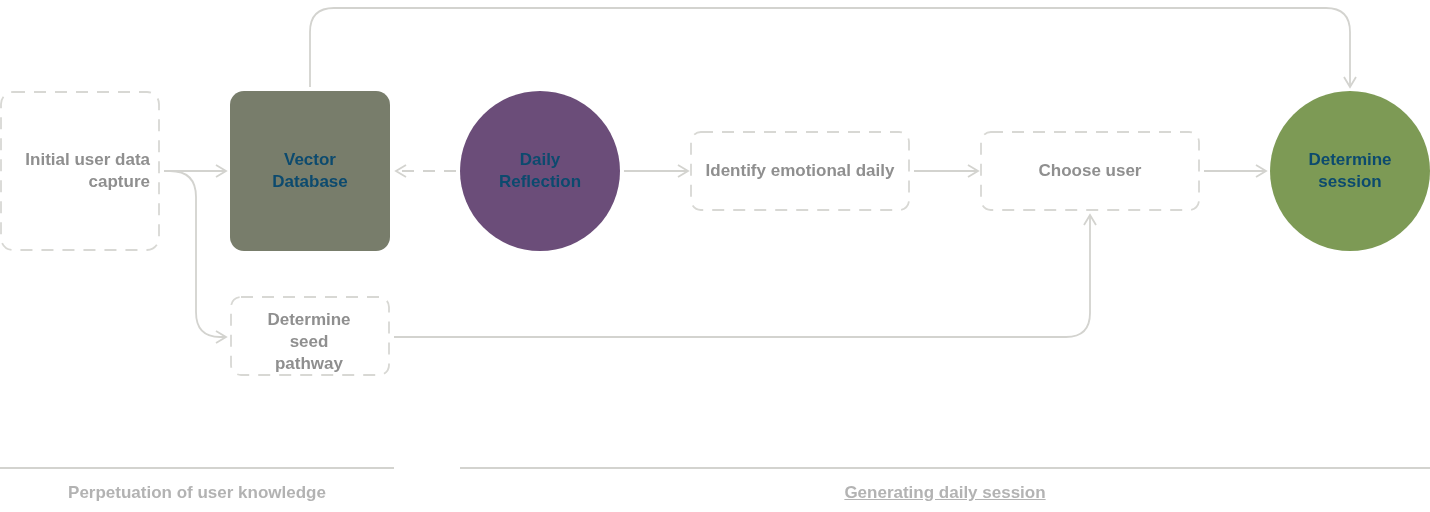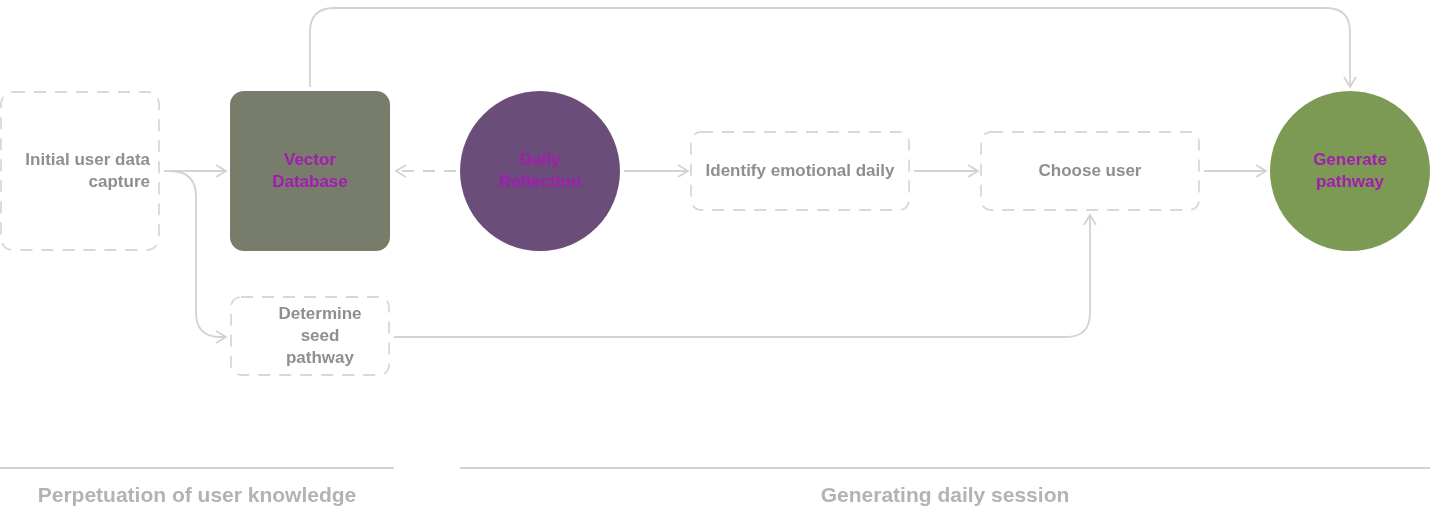--- a/index.html
+++ b/index.html
@@ -2,22 +2,22 @@
 <html><head>
 <meta charset="utf-8">
 <style>
   html, body { margin:0; padding:0; background:#ffffff; }
   body { width:1430px; height:512px; position:relative; overflow:hidden;
          font-family:"Liberation Sans", "DejaVu Sans", sans-serif; }
   svg.wires { position:absolute; left:0; top:0; width:1430px; height:512px; }
   .node { position:absolute; display:flex; align-items:center; justify-content:center;
           text-align:center; font-size:17px; line-height:22px; font-weight:bold; box-sizing:border-box; }
   .dashed { color:#8f8f8f; }
-  .filled { color:#a21caf; }
-  .label { position:absolute; font-size:21px; color:#b3b3b3; font-weight:bold; text-align:center; }
+  .filled { color:#0c4a6e; }
+  .label { position:absolute; font-size:17px; color:#b3b3b3; font-weight:bold; text-align:center; }
 </style>
 </head>
 <body>
 
 <svg class="wires" viewBox="0 0 1430 512">
   <defs>
     <marker id="arr" markerWidth="14" markerHeight="14" refX="12" refY="7" orient="auto" markerUnits="userSpaceOnUse">
       <path d="M2,1 L12,7 L2,13" fill="none" stroke="#d3d3cf" stroke-width="1.8"></path>
     </marker>
   </defs>
@@ -53,20 +53,20 @@
 <div class="node filled" style="left:480px;top:91px;width:120px;height:160px;">
   <span>Daily Reflection</span>
 </div>
 <div class="node dashed" style="left:700px;top:132px;width:200px;height:78px;">
   <span>Identify emotional daily</span>
 </div>
 <div class="node dashed" style="left:990px;top:132px;width:200px;height:78px;">
   <span>Choose user</span>
 </div>
 <div class="node filled" style="left:1295px;top:91px;width:110px;height:160px;">
-  <span>Generate pathway</span>
+  <span>Determine session</span>
 </div>
-<div class="node dashed" style="left:265px;top:297px;width:110px;height:78px;">
+<div class="node dashed" style="left:254px;top:297px;width:110px;height:78px;align-items:flex-end;">
   <span>Determine seed pathway</span>
 </div>
 
 <div class="label" style="left:0;top:483px;width:394px;">Perpetuation of user knowledge</div>
-<div class="label" style="left:460px;top:483px;width:970px;">Generating daily session</div>
+<div class="label" style="left:460px;top:483px;width:970px;text-decoration:underline;">Generating daily session</div>
 
 </body></html>

